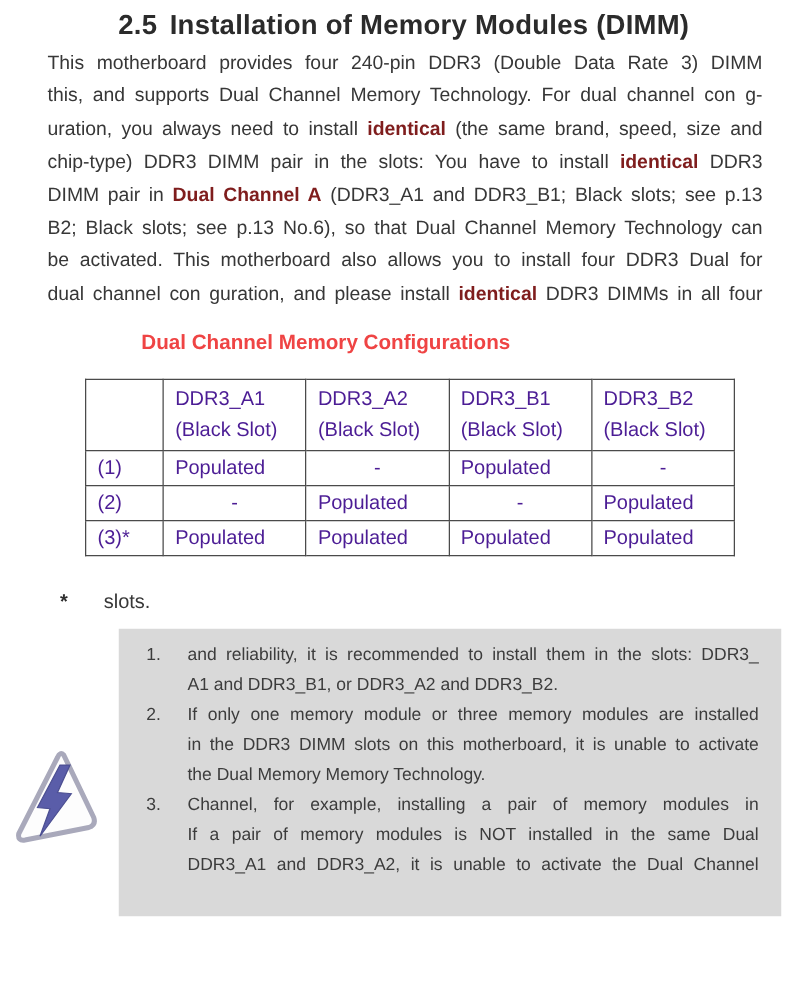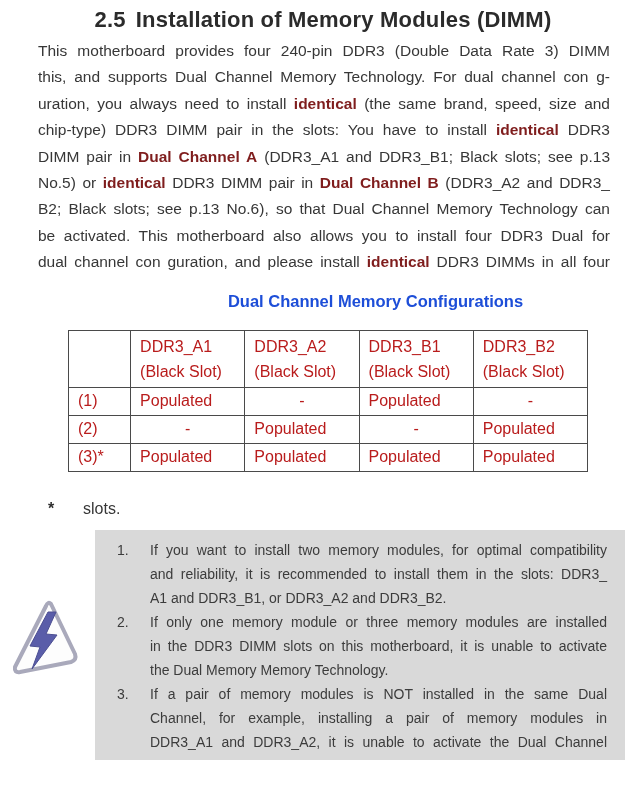--- a/index.html
+++ b/index.html
@@ -33,32 +33,31 @@
   }
   .tline { text-align: justify; text-align-last: justify; white-space: normal; }
   .tline.last { text-align-last: left; }
   .tline b { font-weight: bold; color: #7f1d1d; }
 
   
   .table-title {
     margin: 16px 0 0 113px;
     font-size: 16.5px;
     font-weight: bold;
-    color: #1d4ed8;
-    text-align: center;
+    color: #ef4444;
   }
 
   
   table.cfg {
     margin: 19px 0 0 68px;
     border-collapse: collapse;
     table-layout: fixed;
     width: 520px;
     font-size: 16px;
-    color: #b91c1c;
+    color: #4c1d95;
   }
   table.cfg th, table.cfg td {
     border: 1px solid #4a4a4a;
     padding: 0 0 0 9px;
     text-align: left;
     font-weight: normal;
     vertical-align: middle;
   }
   table.cfg col.c0 { width: 62px; }
   table.cfg col.cd { width: 114px; }
@@ -111,21 +110,20 @@
 <div class="heading">
   <span class="num">2.5</span><span>Installation of Memory Modules (DIMM)</span>
 </div>
 
 <div class="intro">
     <div class="tline"><span>This motherboard provides four 240-pin DDR3 (Double Data Rate 3) DIMM</span></div>
     <div class="tline"><span>this, and supports Dual Channel Memory Technology. For dual channel con g-</span></div>
     <div class="tline"><span>uration, you always need to install </span><b>identical</b><span> (the same brand, speed, size and</span></div>
     <div class="tline"><span>chip-type) DDR3 DIMM pair in the slots: You have to install </span><b>identical</b><span> DDR3</span></div>
     <div class="tline"><span>DIMM pair in </span><b>Dual Channel A</b><span> (DDR3_A1 and DDR3_B1; Black slots; see p.13</span></div>
-    <div class="tline"><span>No.5) or </span><b>identical</b><span> DDR3 DIMM pair in </span><b>Dual Channel B</b><span> (DDR3_A2 and DDR3_</span></div>
     <div class="tline"><span>B2; Black slots; see p.13 No.6), so that Dual Channel Memory Technology can</span></div>
     <div class="tline"><span>be activated. This motherboard also allows you to install four DDR3 Dual for</span></div>
     <div class="tline"><span>dual channel con guration, and please install </span><b>identical</b><span> DDR3 DIMMs in all four</span></div>
   </div>
 
 <div class="table-title">Dual Channel Memory Configurations</div>
 
 <table class="cfg">
   <colgroup>
     <col class="c0">
@@ -184,38 +182,37 @@
   <div class="marker">*</div>
   <div class="ftext">
       <div class="tline last"><span>slots.</span></div>
     </div>
 </div>
 
 <div class="note-box">
     <div class="note-item">
       <div class="nnum">1.</div>
       <div class="nlines">
-        <div class="tline">If you want to install two memory modules, for optimal compatibility</div>
         <div class="tline">and reliability, it is recommended to install them in the slots: DDR3_</div>
         <div class="tline last">A1 and DDR3_B1, or DDR3_A2 and DDR3_B2.</div>
       </div>
     </div>
     <div class="note-item">
       <div class="nnum">2.</div>
       <div class="nlines">
         <div class="tline">If only one memory module or three memory modules are installed</div>
         <div class="tline">in the DDR3 DIMM slots on this motherboard, it is unable to activate</div>
         <div class="tline last">the Dual Memory Memory Technology.</div>
       </div>
     </div>
     <div class="note-item">
       <div class="nnum">3.</div>
       <div class="nlines">
+        <div class="tline">Channel, for example, installing a pair of memory modules in</div>
         <div class="tline">If a pair of memory modules is NOT installed in the same Dual</div>
-        <div class="tline">Channel, for example, installing a pair of memory modules in</div>
         <div class="tline">DDR3_A1 and DDR3_A2, it is unable to activate the Dual Channel</div>
       </div>
     </div>
   </div>
 
 <svg class="warn-icon" viewBox="0 0 70 78" xmlns="http://www.w3.org/2000/svg">
   <path d="M40 5 L64 55 Q66 61 60 63 L9 73 Q3 74 4 68 L35 7 Q37 2 40 5 Z" fill="#fdfdfd" stroke="#a9a9bb" stroke-width="4" stroke-linejoin="round"></path>
   <polygon points="37,13 19,47 29,48 21,70 46,36 35,35 45,13" fill="#5a5da9" stroke="#4c4f92" stroke-width="1"></polygon>
 </svg>
 

